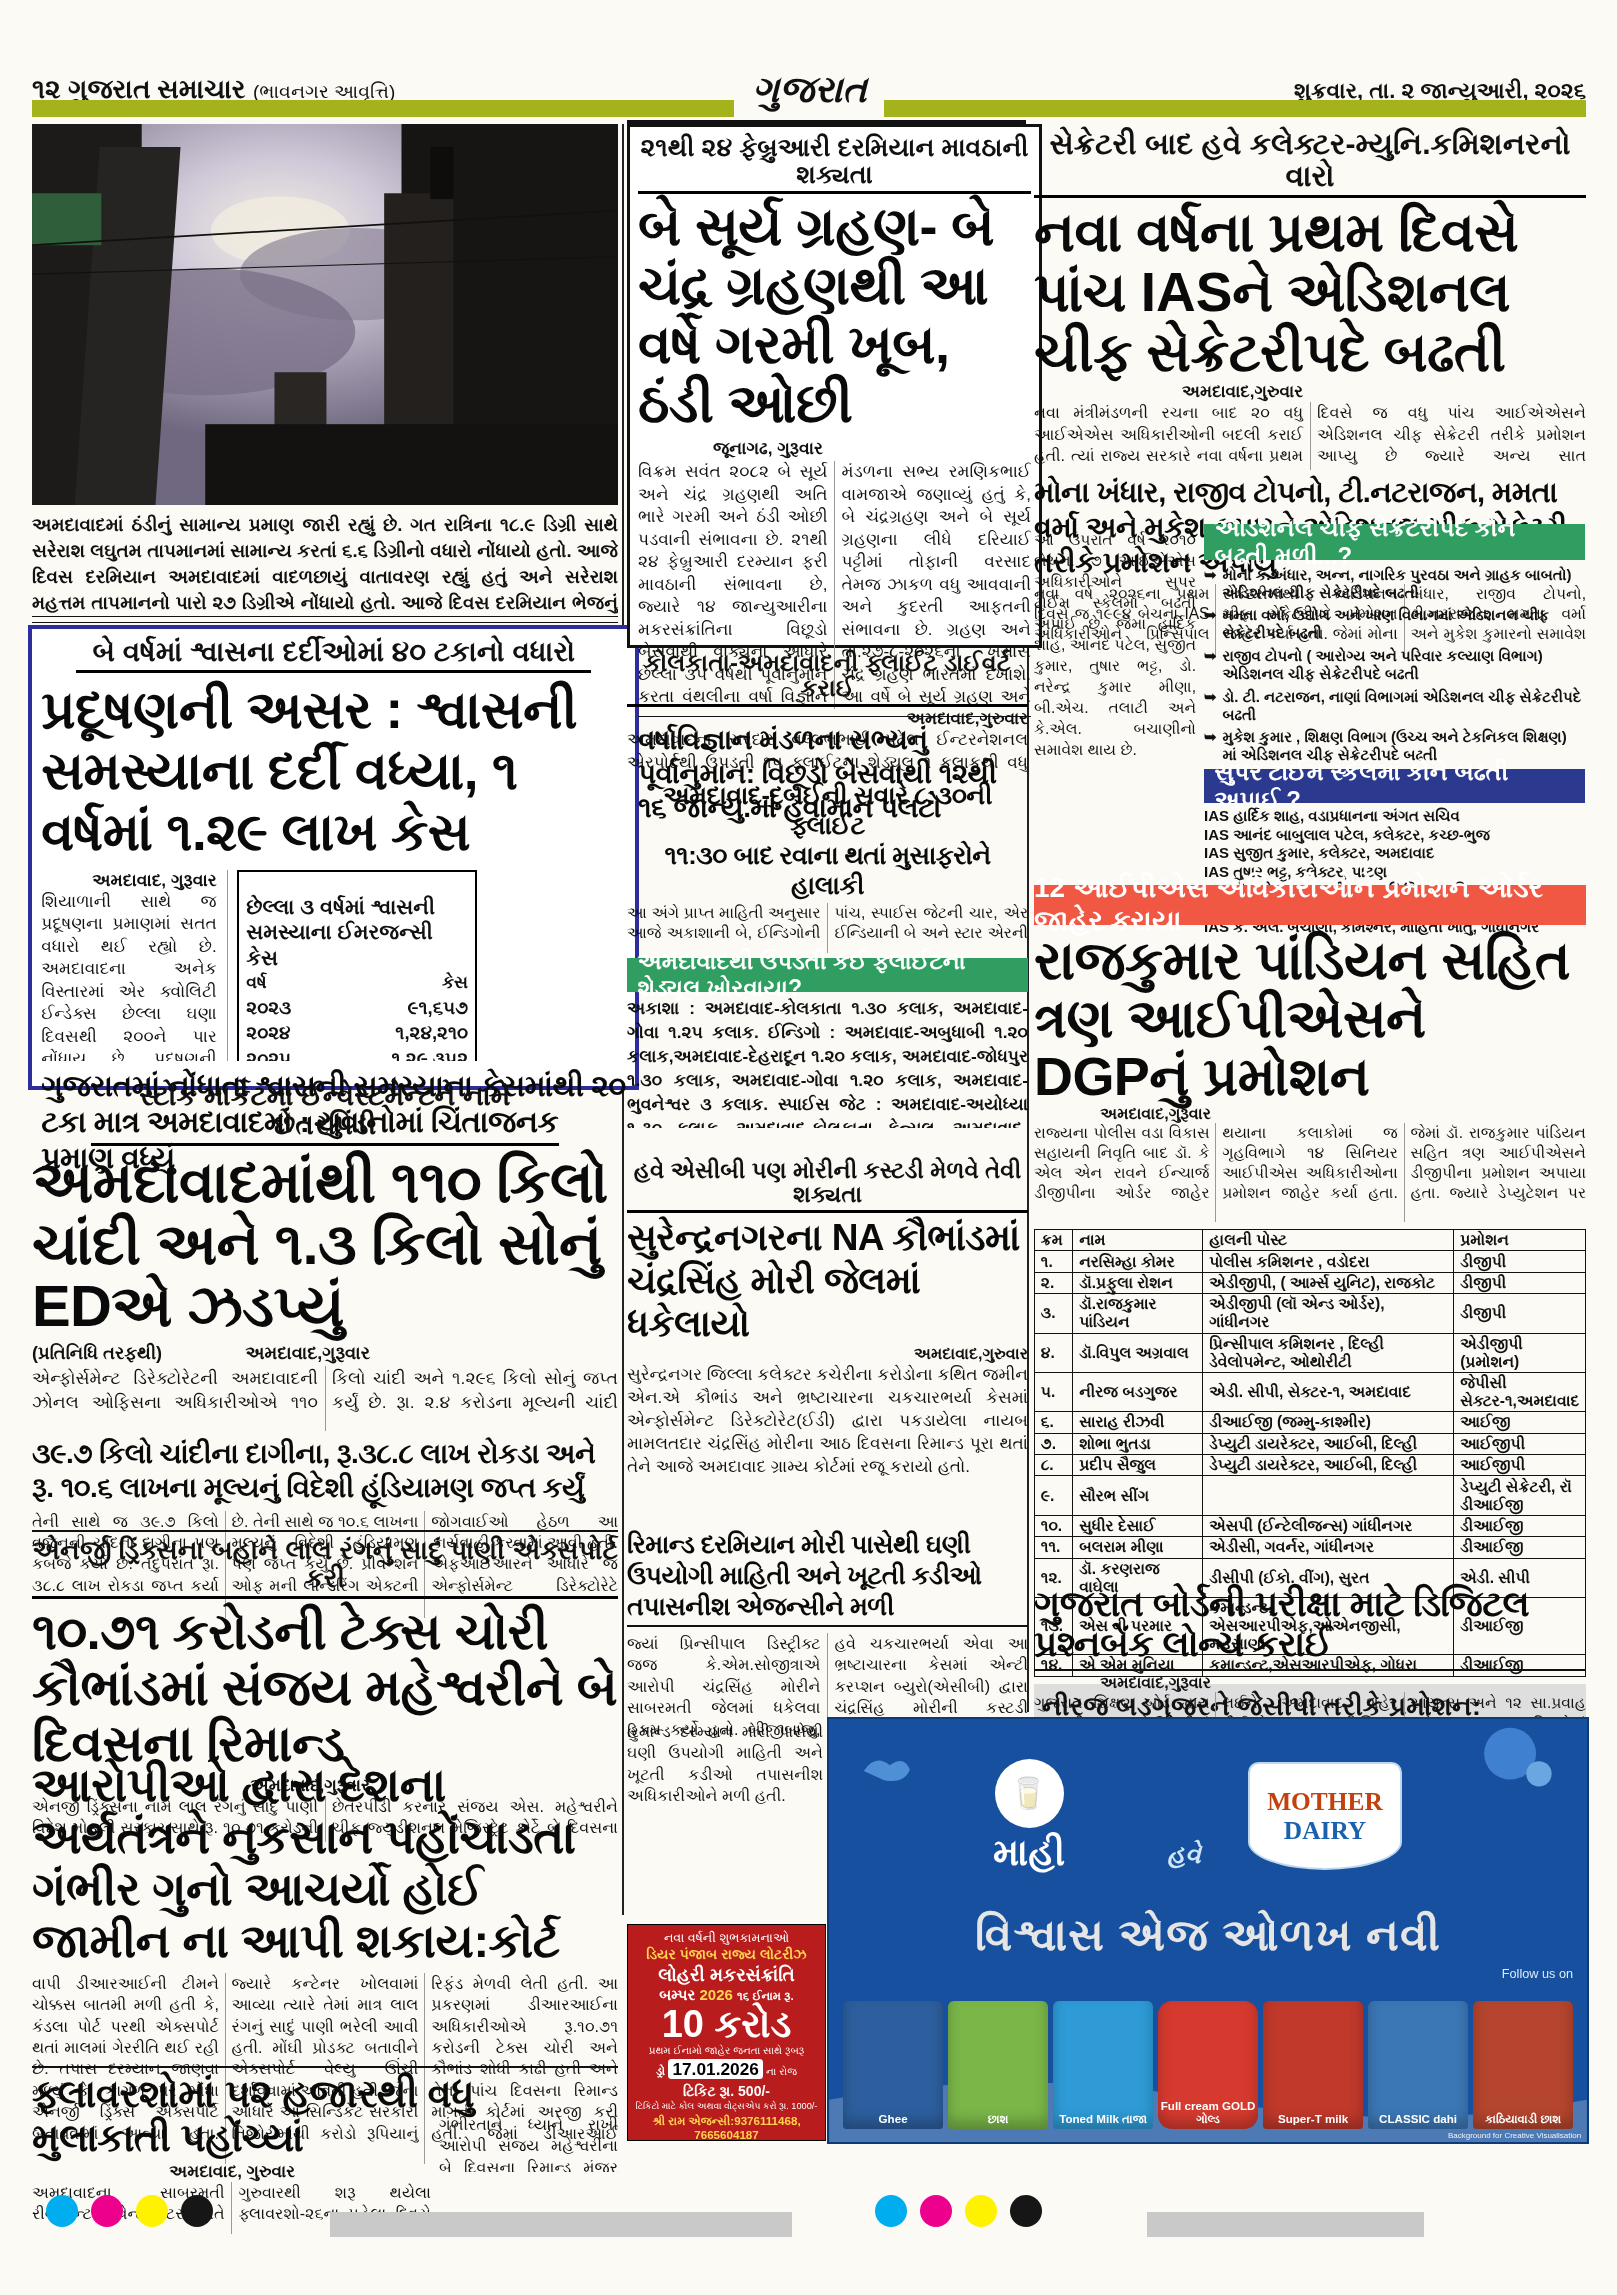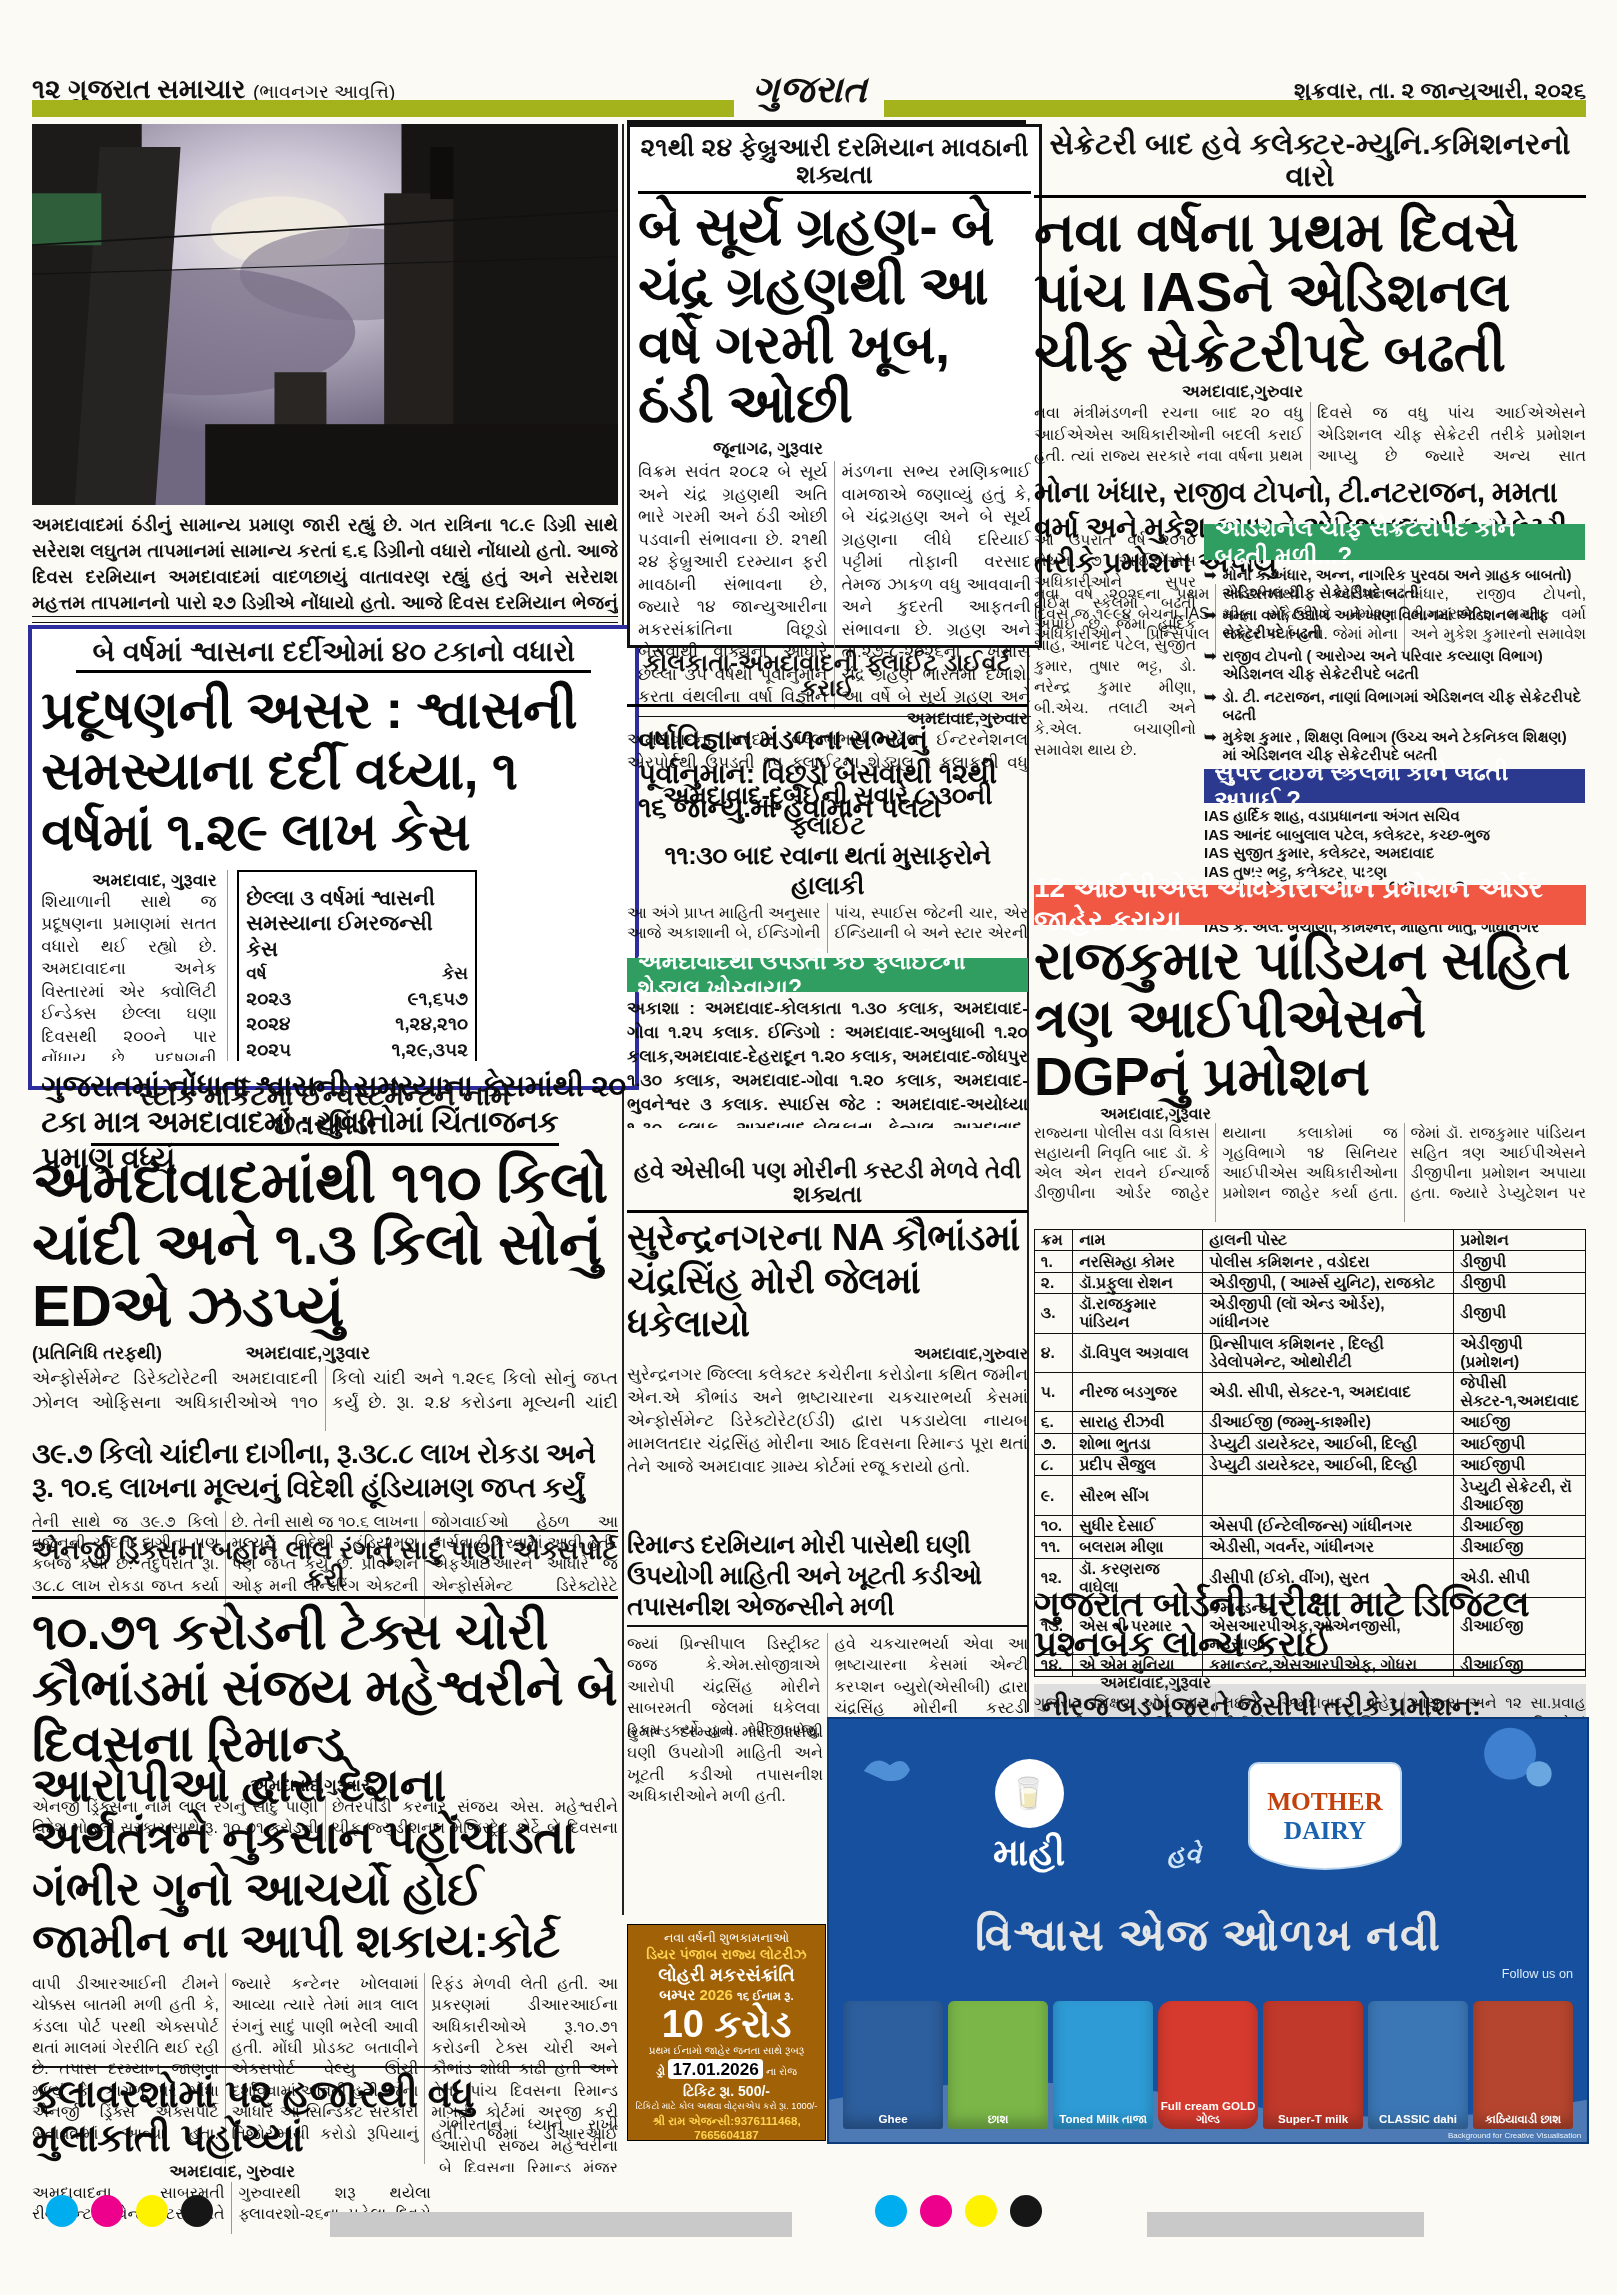--- a/index.html
+++ b/index.html
@@ -75,21 +75,21 @@
 
 <div class="abs" style="left:28px;top:625px;width:585px;height:441px;border:4px solid #2d2d9e;background:#fff;padding:8px 9.2px;box-sizing:content-box;">
   <div class="kicker" style="font-size:28px;width:88%;margin:0 auto 5.8px;">બે વર્ષમાં શ્વાસના દર્દીઓમાં ૪૦ ટકાનો વધારો</div>
   <div class="hl" style="font-size:53px;line-height:61px;">પ્રદૂષણની અસર : શ્વાસની સમસ્યાના દર્દી વધ્યા, ૧ વર્ષમાં ૧.૨૯ લાખ કેસ</div>
   <div style="display:flex;gap:10.4px;margin-top:8px;height:191px;overflow:hidden;">
     <div style="width:30%;">
       <div class="dateline" style="font-size:17.3px;">અમદાવાદ, ગુરૂવાર</div>
       <div class="body" style="font-size:17px;line-height:22.5px;">શિયાળાની સાથે જ પ્રદૂષણના પ્રમાણમાં સતત વધારો થઈ રહ્યો છે. અમદાવાદના અનેક વિસ્તારમાં એર ક્વોલિટી ઈન્ડેક્સ છેલ્લા ઘણા દિવસથી ૨૦૦ને પાર નોંધાય છે. પ્રદૂષણની અસરને પગલે શ્વાસની સમસ્યા ધરાવતા</div>
     </div>
     <div style="width:41%;border-left:1.2px solid #999;padding-left:9.2px;">
-      <div style="border:2.9px solid #000;padding:13px 7px;margin-bottom:1px;">
+      <div style="border:2.9px solid #000;padding:22px 7px;margin-bottom:1px;">
         <div class="b" style="font-size:21px;line-height:25.4px;">છેલ્લા ૩ વર્ષમાં શ્વાસની સમસ્યાના ઈમરજન્સી કેસ</div>
         <div style="display:flex;justify-content:space-between;font-size:17.3px;font-weight:bold;margin-top:2.3px;">
           <span>વર્ષ</span>
           <span>કેસ</span>
         </div>
         <div>
 
             <div style="display:flex;justify-content:space-between;font-size:18.5px;font-weight:bold;margin-top:3.5px;">
               <span>૨૦૨૩</span>
               <span>૯૧,૬૫૭</span>
@@ -171,21 +171,21 @@
 <div class="abs" style="left:627px;top:1158px;width:401px;">
   <div class="kicker" style="font-size:23px;">હવે એસીબી પણ મોરીની કસ્ટડી મેળવે તેવી શક્યતા</div>
   <div class="hl" style="font-size:37px;line-height:43px;margin-top:3.5px;">સુરેન્દ્રનગરના NA કૌભાંડમાં ચંદ્રસિંહ મોરી જેલમાં ધકેલાયો</div>
   <div class="dateline" style="font-size:16px;">અમદાવાદ,ગુરુવાર</div>
   <div class="body" style="height:163px;font-size:17px;line-height:23px;">સુરેન્દ્રનગર જિલ્લા કલેક્ટર કચેરીના કરોડોના કથિત જમીન એન.એ કૌભાંડ અને ભ્રષ્ટાચારના ચકચારભર્યા કેસમાં એન્ફોર્સમેન્ટ ડિરેક્ટોરેટ(ઈડી) દ્વારા પકડાયેલા નાયબ મામલતદાર ચંદ્રસિંહ મોરીના આઠ દિવસના રિમાન્ડ પૂરા થતાં તેને આજે અમદાવાદ ગ્રામ્ય કોર્ટમાં રજૂ કરાયો હતો.</div>
   <div class="hl" style="font-size:25.4px;line-height:31px;margin-top:2.3px;border-bottom:2.3px solid #111;padding-bottom:3.5px;">રિમાન્ડ દરમિયાન મોરી પાસેથી ઘણી ઉપયોગી માહિતી અને ખૂટતી કડીઓ તપાસનીશ એજન્સીને મળી</div>
   <div class="body c2" style="height:173px;margin-top:5.8px;font-size:16px;line-height:21.4px;">જ્યાં પ્રિન્સીપાલ ડિસ્ટ્રીક્ટ જજ કે.એમ.સોજીત્રાએ આરોપી ચંદ્રસિંહ મોરીને સાબરમતી જેલમાં ધકેલવા હુકમ કર્યો હતો. બીજીબાજુ, હવે ચકચારભર્યા એવા આ ભ્રષ્ટાચારના કેસમાં એન્ટી કરપ્શન બ્યુરો(એસીબી) દ્વારા ચંદ્રસિંહ મોરીની કસ્ટડી મેળવાય તેવી શક્યતા છે.</div>
 </div>
 <div class="abs body" style="left:627px;top:1721px;width:196px;height:196px;font-size:16px;line-height:21.4px;">રિમાન્ડ દરમ્યાન મોરી પાસેથી ઘણી ઉપયોગી માહિતી અને ખૂટતી કડીઓ તપાસનીશ અધિકારીઓને મળી હતી.</div>
 
-<div class="abs" style="left:627px;top:1924px;width:199px;height:217px;background:#a16207;color:#fff;text-align:center;padding:5.8px 4.6px;box-sizing:border-box;border:1.7px solid #000;">
+<div class="abs" style="left:627px;top:1924px;width:199px;height:217px;background:#b91c1c;color:#fff;text-align:center;padding:5.8px 4.6px;box-sizing:border-box;border:1.7px solid #000;">
   <div style="font-size:12.7px;">નવા વર્ષની શુભકામનાઓ</div>
   <div style="font-size:14px;font-weight:bold;color:#ffd34d;">ડિયર પંજાબ રાજ્ય લોટરીઝ</div>
   <div style="font-size:18.5px;font-weight:bold;margin-top:1.2px;">લોહરી મકરસંક્રાંતિ</div>
   <div style="font-size:15px;font-weight:bold;">
     <span>બમ્પર</span>
     <span style="color:#ffd34d;">2026</span>
     <span style="font-size:11.6px;">૧૬ ઈનામ રૂ.</span>
   </div>
   <div style="font-size:38px;font-weight:bold;line-height:40px;">10 કરોડ</div>
   <div style="font-size:10.4px;margin-top:1.2px;">પ્રથમ ઈનામો જાહેર જનતા સાથે રૂબરૂ</div>

